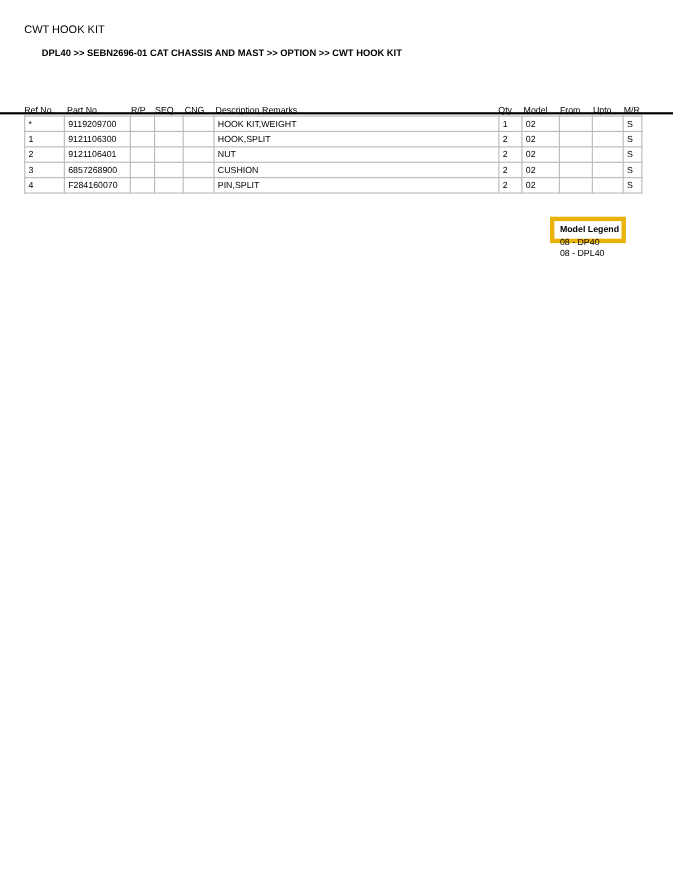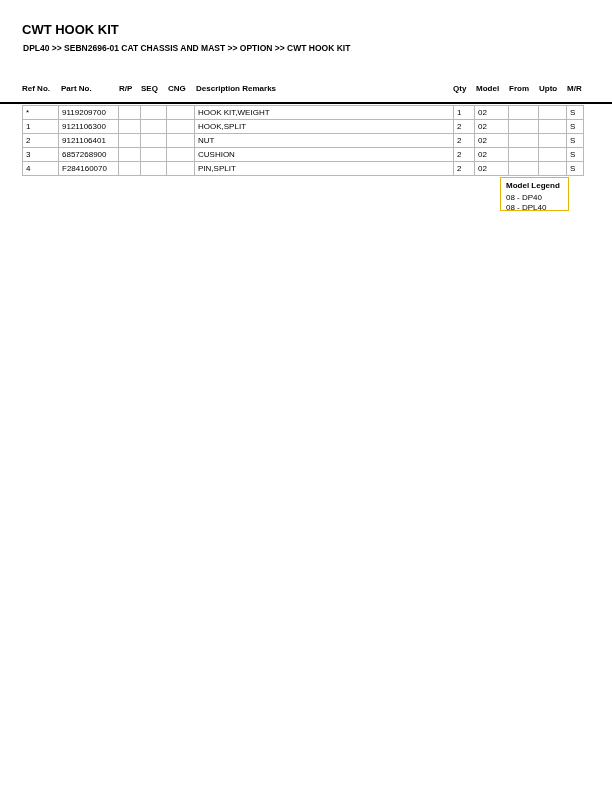--- a/index.html
+++ b/index.html
@@ -1,23 +1,23 @@
 <!DOCTYPE html>
 <html><head>
   <meta charset="utf-8">
   <style>
     html, body { margin: 0; padding: 0; background: #ffffff; }
     body { width: 612px; height: 792px; position: relative; font-family: "Liberation Sans", sans-serif; color: #000; overflow: hidden; }
-    .title { position: absolute; left: 22px; top: 22px; font-size: 13px; font-weight: bold; }
-    .crumb { position: absolute; left: 23px; top: 43px; font-size: 8.5px; font-weight: bold; text-align: right; }
-    .hdr { position: absolute; top: 84px; font-size: 8px; font-weight: bold; white-space: nowrap; }
+    .title { position: absolute; left: 22px; top: 22px; font-size: 10px; font-weight: normal; }
+    .crumb { position: absolute; left: 38px; top: 43px; font-size: 8.5px; font-weight: bold; text-align: right; }
+    .hdr { position: absolute; top: 96px; font-size: 8px; font-weight: normal; white-space: nowrap; }
     .rule { position: absolute; left: 0; top: 102px; width: 612px; height: 2px; background: #000; }
     table.parts { position: absolute; left: 22px; top: 105px; border-collapse: collapse; font-size: 8px; }
     table.parts td { border: 1px solid #b8b8b8; height: 14px; padding: 0 0 0 3px; vertical-align: middle; white-space: nowrap; box-sizing: border-box; }
-    .legend { position: absolute; left: 500px; top: 177px; width: 69px; height: 34px; border: 1px solid #eab308; box-sizing: border-box; padding: 3px 0 0 5px; font-size: 8px; line-height: 10px; }
+    .legend { position: absolute; left: 500px; top: 197px; width: 69px; height: 24px; border: 4px solid #eab308; box-sizing: border-box; padding: 3px 0 0 5px; font-size: 8px; line-height: 10px; }
     .legend .lt { font-weight: bold; margin-bottom: 2px; }
   </style>
 </head>
 <body>
 
 <div class="title">CWT HOOK KIT</div>
 <div class="crumb">DPL40 &gt;&gt; SEBN2696-01 CAT CHASSIS AND MAST &gt;&gt; OPTION &gt;&gt; CWT HOOK KIT</div>
 
 <div>
   <span class="hdr" style="left:22px">Ref No.</span>

